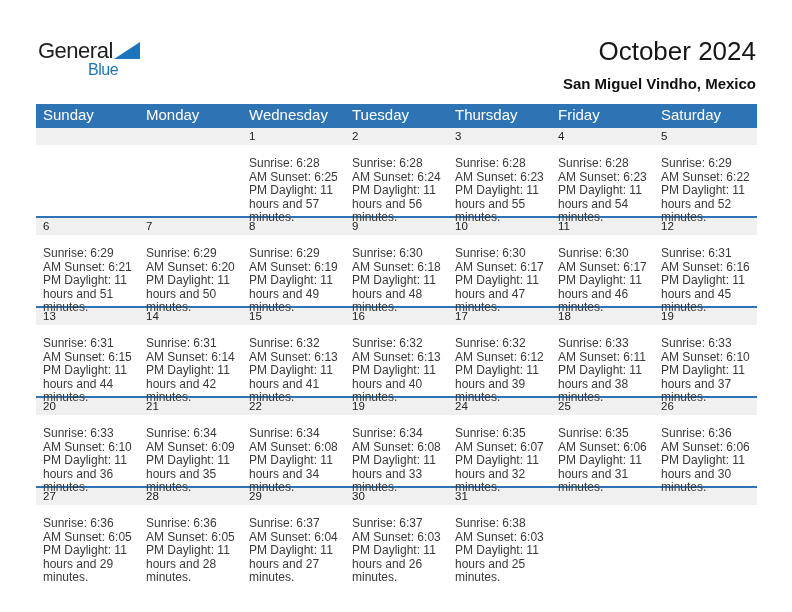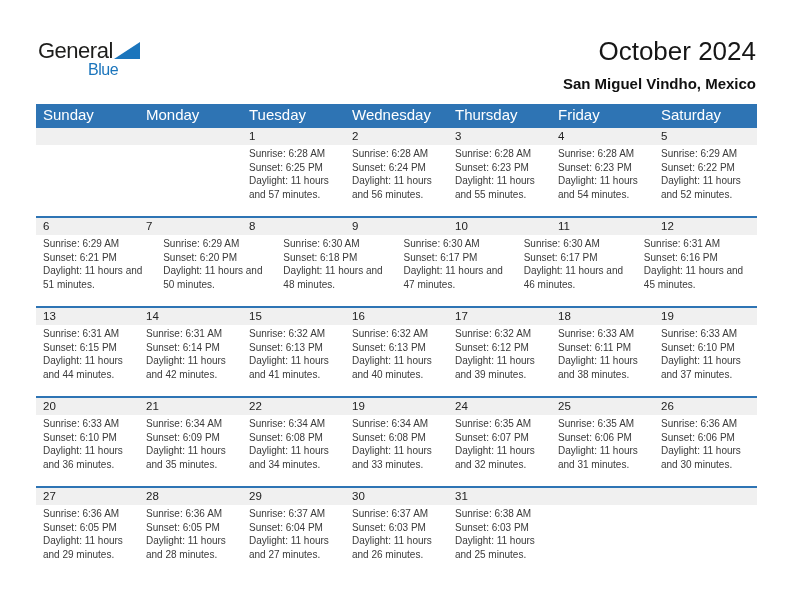--- a/index.html
+++ b/index.html
@@ -40,21 +40,21 @@
     flex:1 1 0; color:#ffffff; font-size:15px; line-height:22px; padding-left:7px;
     overflow:hidden; white-space:nowrap;
   }
   .week-row { border-top:2px solid var(--hdr-blue); }
   .daynum-row { display:flex; background:#f0f0f0; height:17px; }
   .daynum-cell {
     flex:1 1 0; font-size:11.5px; line-height:17px; padding-left:7px; color:#222;
   }
   .detail-row { display:flex; height:71px; }
   .detail-cell {
-    flex:1 1 0; padding:2px 5px 0 7px; font-size:10px; line-height:13.5px; color:#3a3a3a;
+    flex:1 1 0; padding:12px 5px 0 7px; font-size:12px; line-height:13.5px; color:#3a3a3a;
   }
 </style>
 </head>
 <body>
 
 <div class="page">
 
   <div class="logo">
     <div class="logo-line1">
       <span class="logo-general">General</span>
@@ -65,22 +65,22 @@
 
   <div class="title-block">
     <div class="cal-title">October 2024</div>
     <div class="cal-subtitle">San Miguel Vindho, Mexico</div>
   </div>
 
   <div class="calendar">
     <div class="weekday-row" id="weekday-row">
         <div class="weekday-cell">Sunday</div>
         <div class="weekday-cell">Monday</div>
+        <div class="weekday-cell">Wednesday</div>
         <div class="weekday-cell">Tuesday</div>
-        <div class="weekday-cell">Wednesday</div>
         <div class="weekday-cell">Thursday</div>
         <div class="weekday-cell">Friday</div>
         <div class="weekday-cell">Saturday</div>
       </div>
     <div id="weeks-container">
         <div class="week-row">
           <div class="daynum-row">
             <div class="daynum-cell"></div>
             <div class="daynum-cell"></div>
             <div class="daynum-cell">1</div>
@@ -105,20 +105,21 @@
             <div class="daynum-cell">7</div>
             <div class="daynum-cell">8</div>
             <div class="daynum-cell">9</div>
             <div class="daynum-cell">10</div>
             <div class="daynum-cell">11</div>
             <div class="daynum-cell">12</div>
           </div>
           <div class="detail-row">
             <div class="detail-cell"><span>Sunrise: 6:29 AM </span><span>Sunset: 6:21 PM </span><span>Daylight: 11 hours and 51 minutes. </span></div>
             <div class="detail-cell"><span>Sunrise: 6:29 AM </span><span>Sunset: 6:20 PM </span><span>Daylight: 11 hours and 50 minutes. </span></div>
+            <div class="detail-cell"><span>Sunrise: 6:29 AM </span><span>Sunset: 6:19 PM </span><span>Daylight: 11 hours and 49 minutes. </span></div>
             <div class="detail-cell"><span>Sunrise: 6:30 AM </span><span>Sunset: 6:18 PM </span><span>Daylight: 11 hours and 48 minutes. </span></div>
             <div class="detail-cell"><span>Sunrise: 6:30 AM </span><span>Sunset: 6:17 PM </span><span>Daylight: 11 hours and 47 minutes. </span></div>
             <div class="detail-cell"><span>Sunrise: 6:30 AM </span><span>Sunset: 6:17 PM </span><span>Daylight: 11 hours and 46 minutes. </span></div>
             <div class="detail-cell"><span>Sunrise: 6:31 AM </span><span>Sunset: 6:16 PM </span><span>Daylight: 11 hours and 45 minutes. </span></div>
           </div>
         </div>
         <div class="week-row">
           <div class="daynum-row">
             <div class="daynum-cell">13</div>
             <div class="daynum-cell">14</div>

